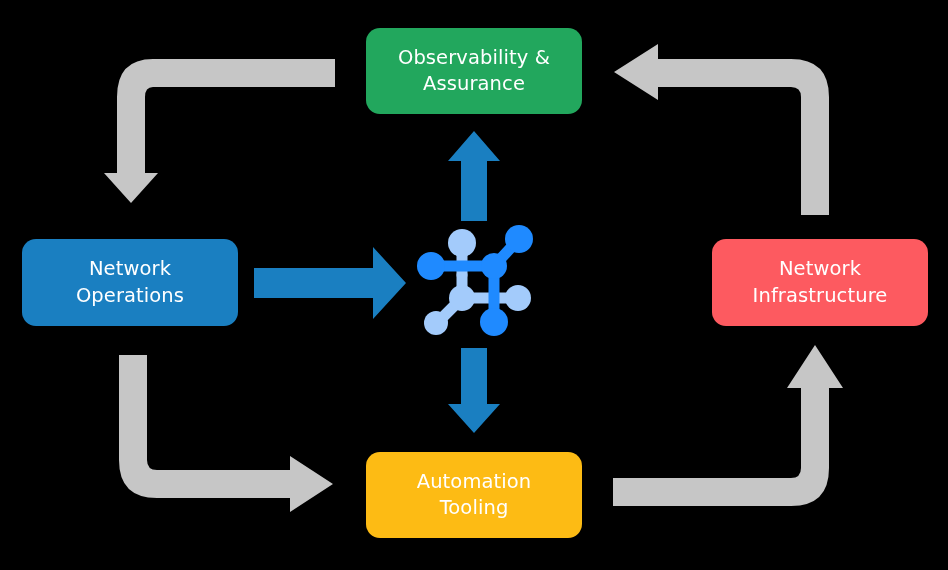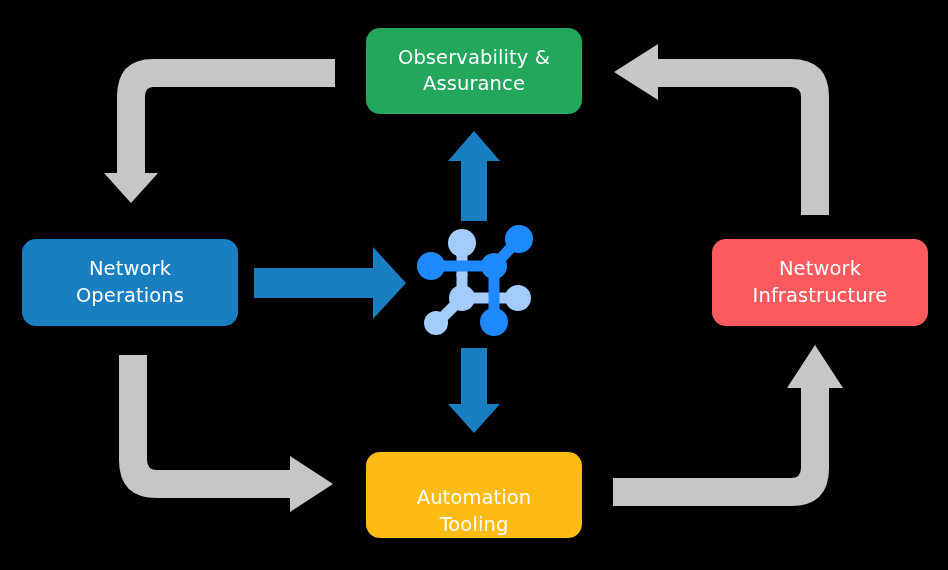--- a/index.html
+++ b/index.html
@@ -125,18 +125,18 @@
   <div class="node-box" id="box-operations" style="background: rgb(26, 127, 193);">
     <span class="node-label">Network
 Operations</span>
   </div>
 
   <div class="node-box" id="box-infrastructure" style="background: rgb(253, 90, 96);">
     <span class="node-label">Network
 Infrastructure</span>
   </div>
 
-  <div class="node-box" id="box-automation" style="background: rgb(253, 187, 20); align-items: flex-end;">
+  <div class="node-box" id="box-automation" style="background: rgb(253, 187, 20);">
     <span class="node-label">Automation
 Tooling</span>
   </div>
 
 </div>
 
 </body></html>

